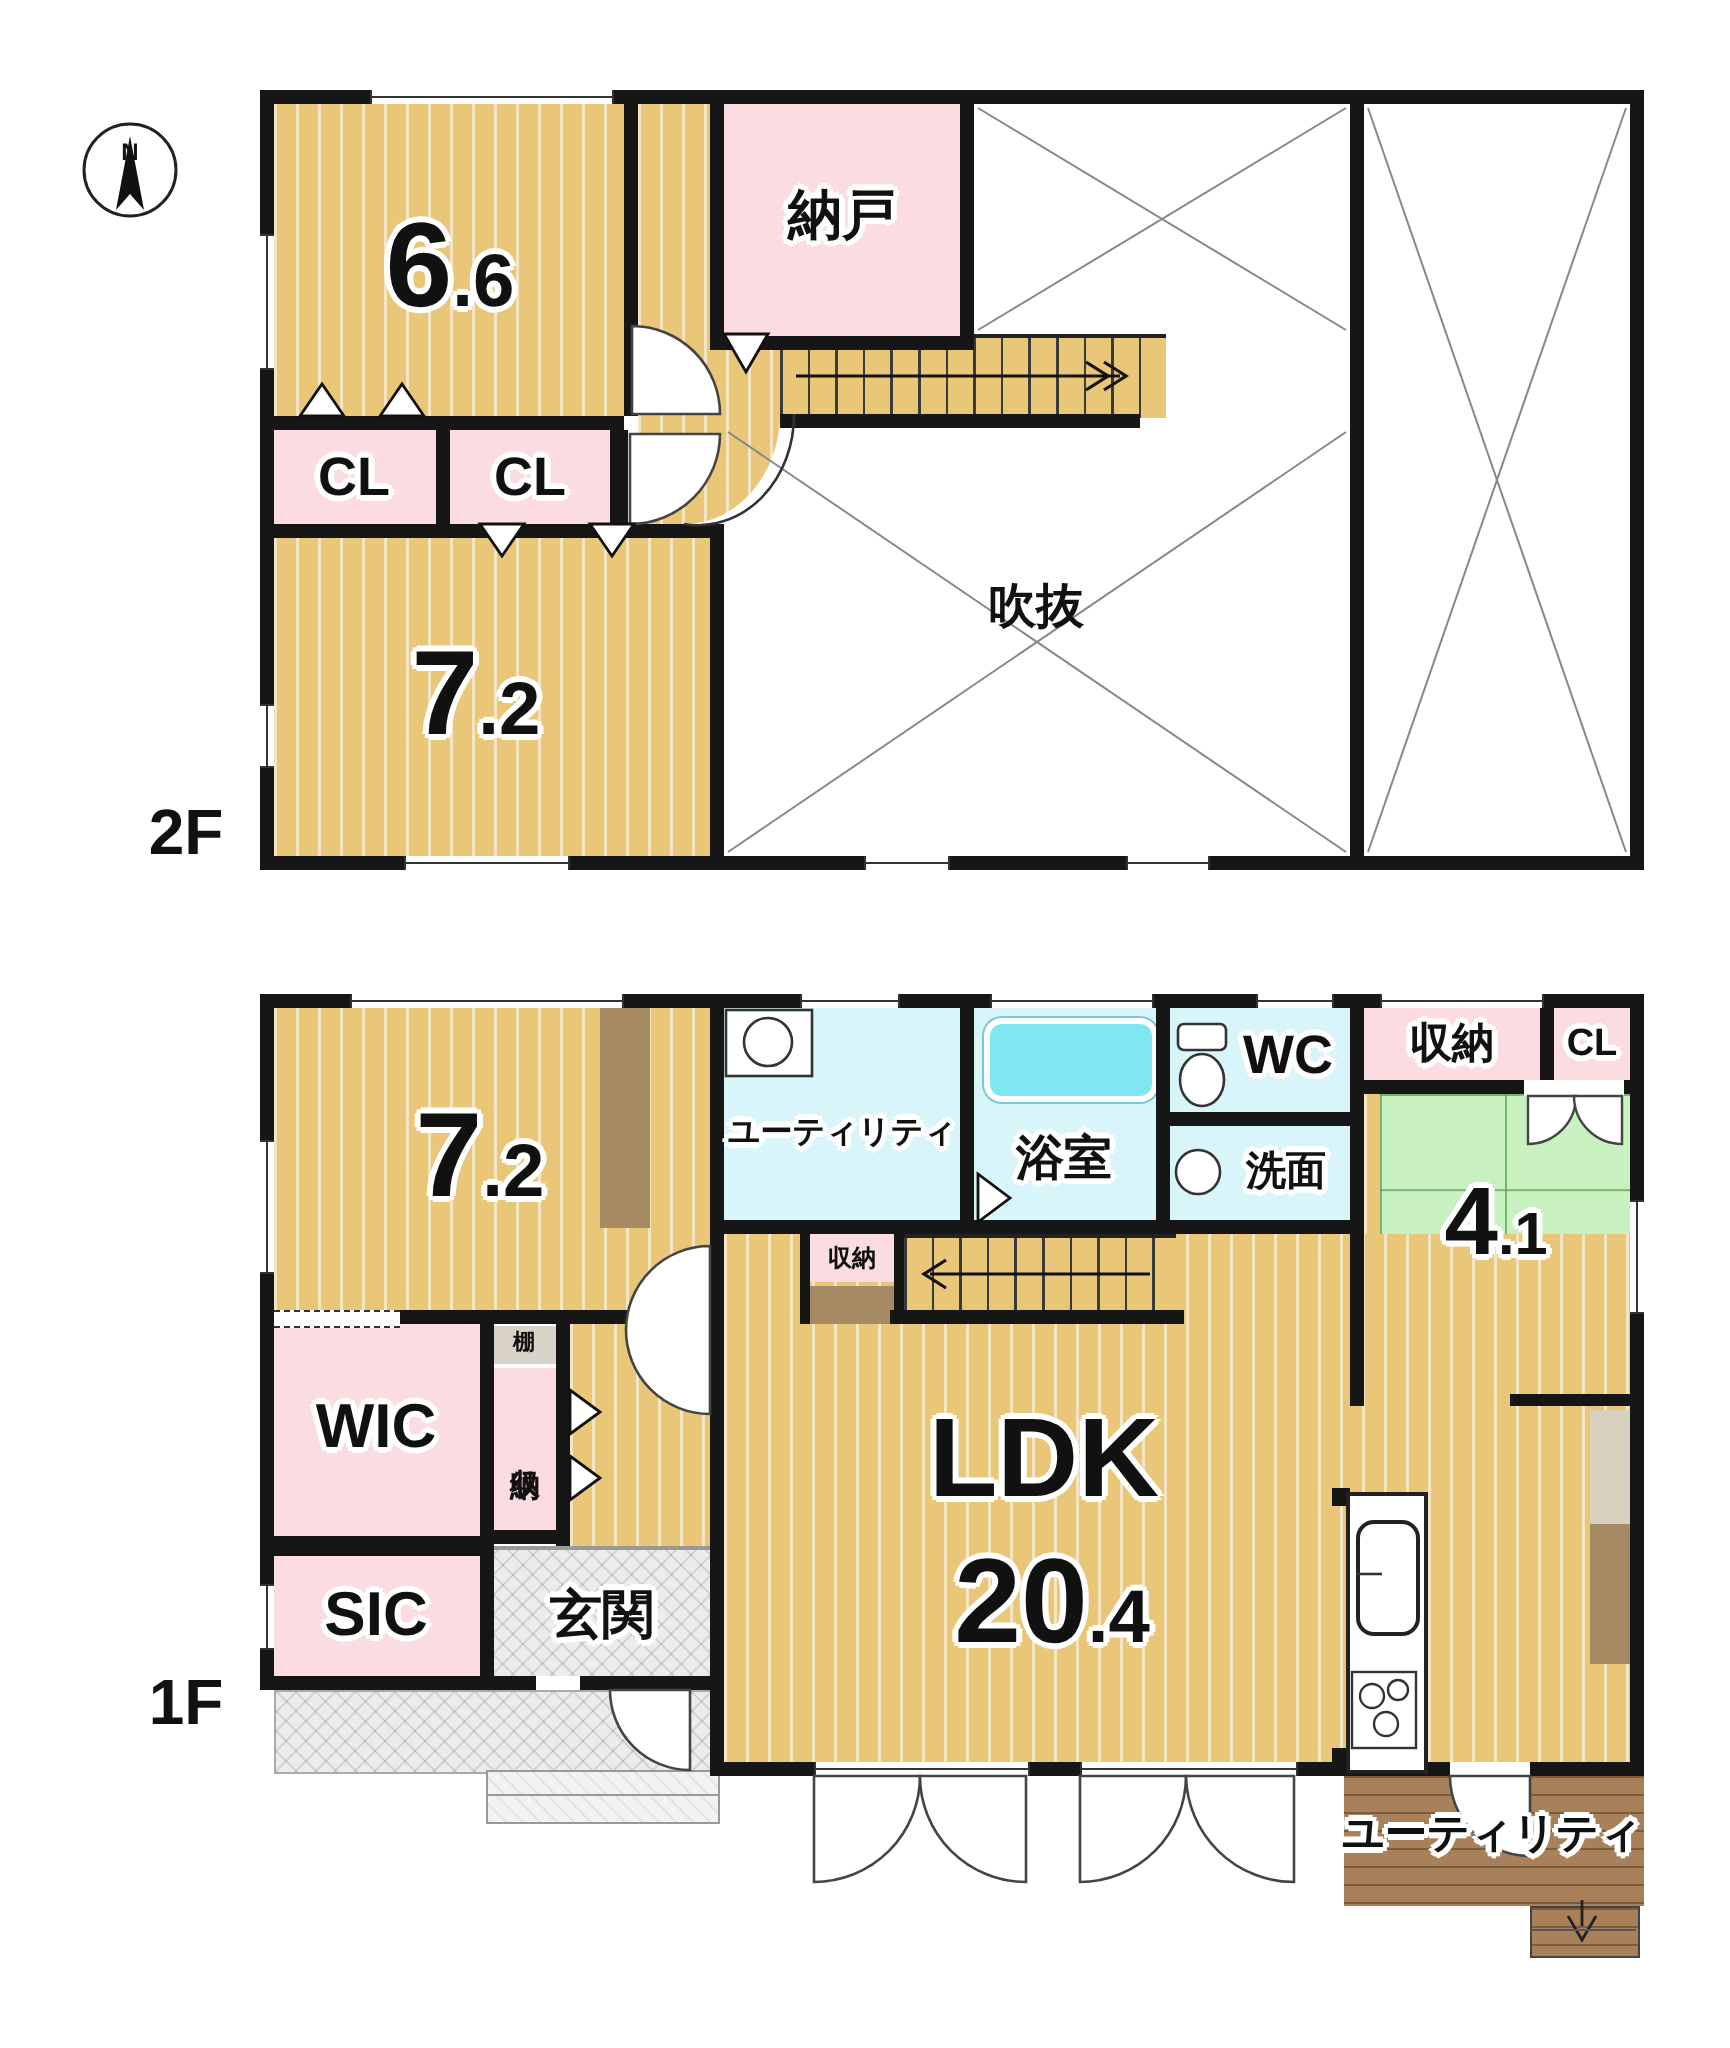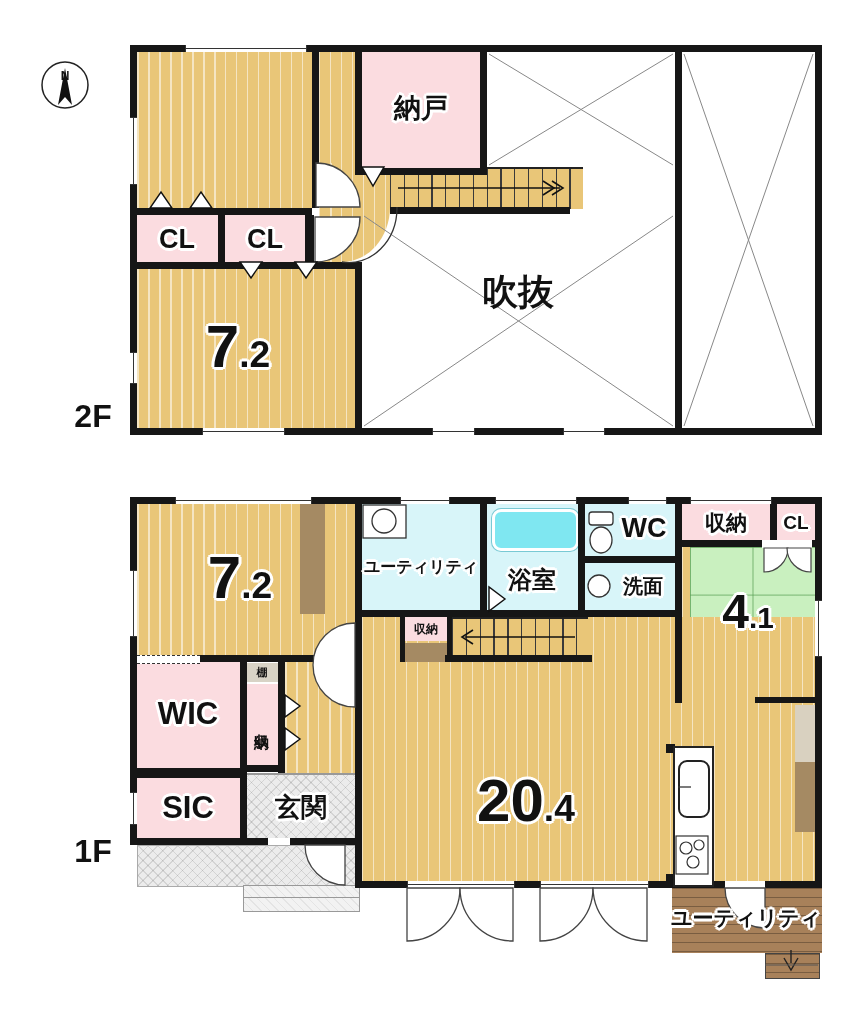--- a/index.html
+++ b/index.html
@@ -229,36 +229,38 @@
       <polyline points="473,630 462,637 473,644"></polyline>
     </g>
     <g stroke="#222" stroke-width="1.4" fill="none">
       <line x1="791" y1="950" x2="791" y2="963"></line>
       <polyline points="784,958 791,970 798,958"></polyline>
       <line x1="765" y1="965" x2="818" y2="965" stroke="#555" stroke-width="1"></line>
     </g>
   </svg>
 
   <div class="lbl" style="left:93px;top:416px;font-size:32px;">2F</div>
+  <div class="lbl halo" style="left:225px;top:133px;font-size:60px;"><span>6</span><span class="frac">.6</span></div>
   <div class="lbl halo" style="left:421px;top:108px;font-size:27px;">納戸</div>
   <div class="lbl halo" style="left:177px;top:239px;font-size:27px;">CL</div>
   <div class="lbl halo" style="left:265px;top:239px;font-size:27px;">CL</div>
   <div class="lbl halo" style="left:238px;top:347px;font-size:60px;"><span>7</span><span class="frac">.2</span></div>
-  <div class="lbl" style="left:518px;top:292px;font-size:36px;">吹抜</div>
+  <div class="lbl" style="left:518px;top:304px;font-size:24px;">吹抜</div>
 
   <div class="lbl" style="left:93px;top:851px;font-size:32px;">1F</div>
   <div class="lbl halo" style="left:240px;top:578px;font-size:60px;"><span>7</span><span class="frac">.2</span></div>
   <div class="lbl halo" style="left:421px;top:567px;font-size:16px;">ユーティリティ</div>
   <div class="lbl halo" style="left:532px;top:580px;font-size:24px;">浴室</div>
   <div class="lbl halo" style="left:644px;top:528px;font-size:27px;">WC</div>
   <div class="lbl halo" style="left:643px;top:586px;font-size:20px;">洗面</div>
   <div class="lbl halo" style="left:726px;top:522px;font-size:21px;">収納</div>
   <div class="lbl halo" style="left:796px;top:522px;font-size:19px;">CL</div>
   <div class="lbl halo" style="left:748px;top:612px;font-size:48px;"><span>4</span><span class="frac">.1</span></div>
   <div class="lbl halo" style="left:188px;top:713px;font-size:31px;">WIC</div>
   <div class="lbl" style="left:262px;top:672px;font-size:11px;">棚</div>
   <div class="lbl vert" style="left:262px;top:723px;font-size:15px;">収納</div>
   <div class="lbl" style="left:426px;top:629px;font-size:12px;">収納</div>
   <div class="lbl halo" style="left:188px;top:807px;font-size:31px;">SIC</div>
   <div class="lbl halo" style="left:301px;top:807px;font-size:26px;">玄関</div>
+  <div class="lbl halo" style="left:522px;top:729px;font-size:56px;">LDK</div>
   <div class="lbl halo" style="left:526px;top:801px;font-size:60px;text-align:right;"><span>20</span><span class="frac">.4</span></div>
   <div class="lbl halo" style="left:746px;top:917px;font-size:21px;">ユーティリティ</div>
 </div>
 
 </body></html>

